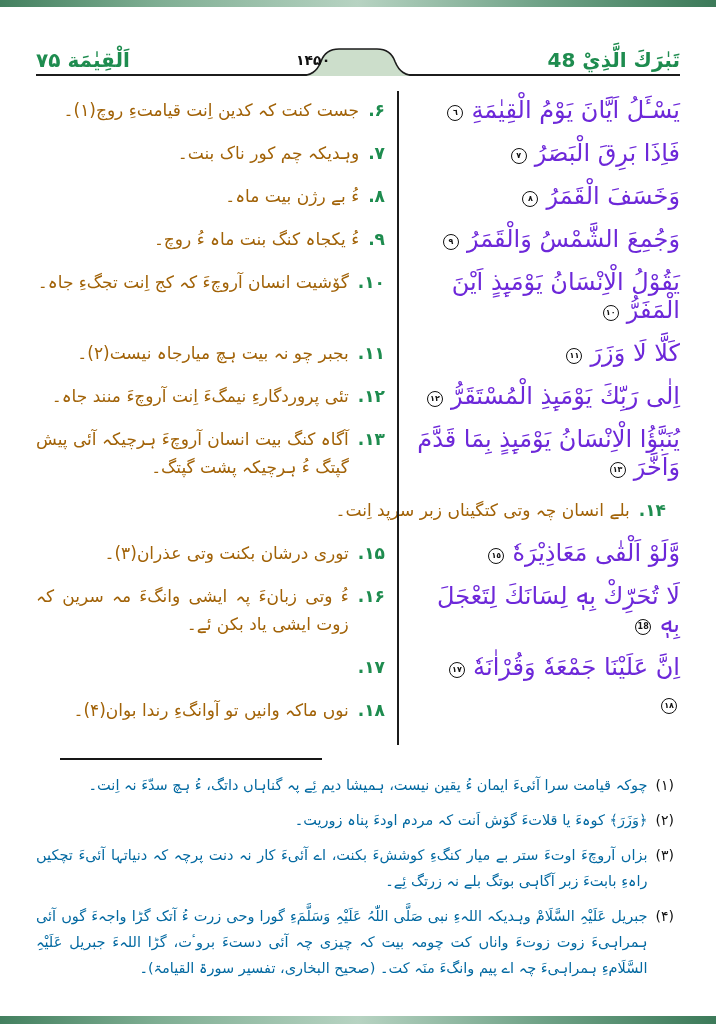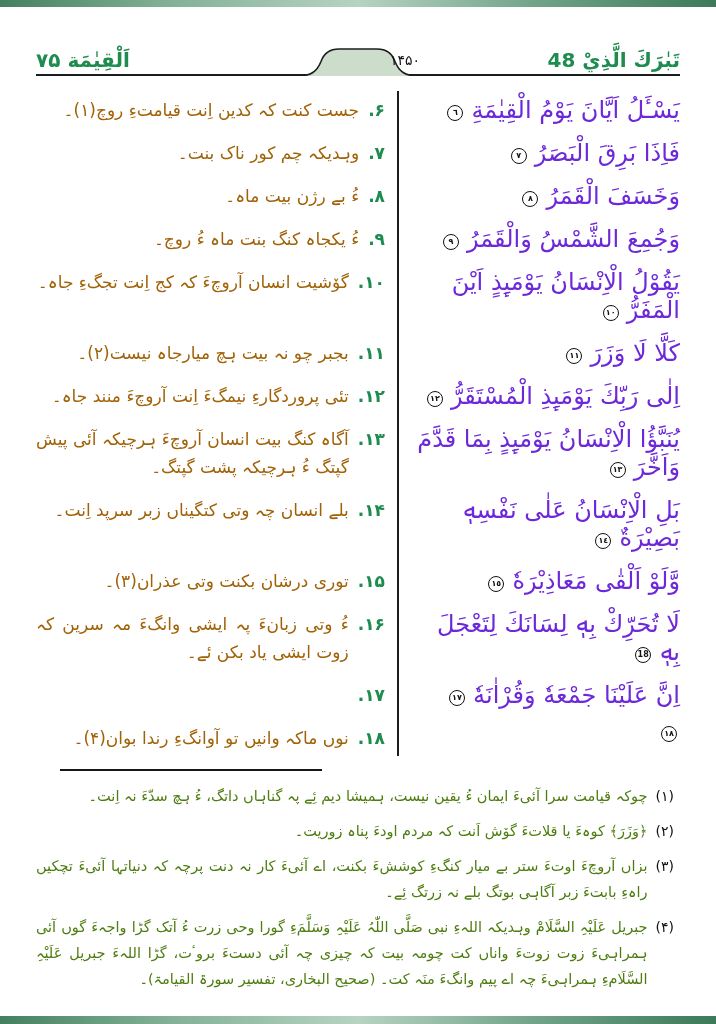--- a/index.html
+++ b/index.html
@@ -32,22 +32,22 @@
   }
   .surah-title{
     color:var(--green);font-weight:bold;font-size:20px;line-height:1;text-align:center;
   }
   .page-medallion{
     position:absolute;left:50%;bottom:-2px;transform:translateX(-50%);
     width:124px;height:29px;
   }
   .page-medallion svg{display:block;width:124px;height:29px;}
   .medallion-num{
-    position:absolute;top:6px;left:0;width:100%;text-align:right;
-    font-size:14px;font-weight:normal;color:#111;line-height:1;
+    position:absolute;top:6px;left:0;width:100%;text-align:left;
+    font-size:14px;font-weight:bold;color:#111;line-height:1;
   }
 
   
   .main{
     position:relative;margin:13px 36px 0 36px;min-height:660px;
   }
   .col-divider{
     position:absolute;top:2px;bottom:4px;right:281px;width:2px;background:#1c1c1c;
   }
   .verse-list{display:flex;flex-direction:column;}
@@ -86,21 +86,21 @@
     margin:9px auto 12px 24px;
   }
   .fn-row{
     display:flex;direction:rtl;margin-bottom:9px;padding-right:6px;
   }
   .fn-marker{
     flex-shrink:0;font-size:14px;line-height:26px;margin-left:8px;
     color:#101010;white-space:nowrap;
   }
   .fn-text{
-    font-size:14.5px;line-height:26px;color:#4d7c0f;text-align:justify;
+    font-size:14.5px;line-height:26px;color:#0369a1;text-align:justify;
   }
 </style>
 </head>
 <body>
 
 <div class="page">
 
   <div class="edge-bar top"></div>
 
   <div class="header">
@@ -218,26 +218,20 @@
               <i>١٣</i>
             </span>
     </div>
     <div class="trans-cell">
       <span class="verse-num">۱۳.</span>
       <span class="trans-text">آگاہ کنگ بیت انسان آروچءَ ہرچیکہ آئی پیش گپتگ ءُ ہرچیکہ پشت گپتگ۔</span>
     </div>
   </div>
 
   <div class="verse-row">
-    <div class="arabic-cell">
-      <span class="arabic-text">بَلِ الْاِنْسَانُ عَلٰى نَفْسِهٖ بَصِيْرَةٌ</span>
-      <span class="ayah-medallion">
-              <i>١٤</i>
-            </span>
-    </div>
     <div class="trans-cell">
       <span class="verse-num">۱۴.</span>
       <span class="trans-text">بلے انسان چہ وتی کتگیناں زبر سرپد اِنت۔</span>
     </div>
   </div>
 
   <div class="verse-row">
     <div class="arabic-cell">
       <span class="arabic-text">وَّلَوْ اَلْقٰى مَعَاذِيْرَهٗ</span>
       <span class="ayah-medallion">

